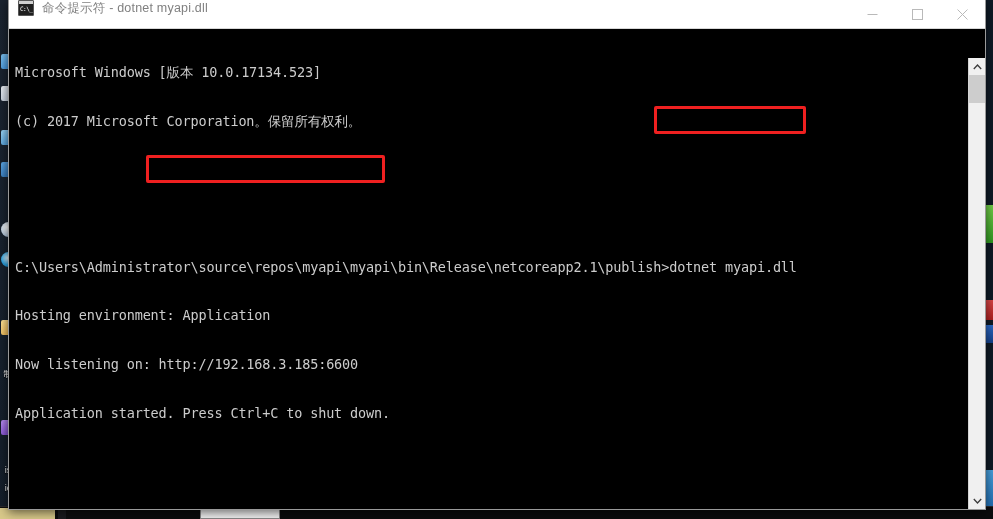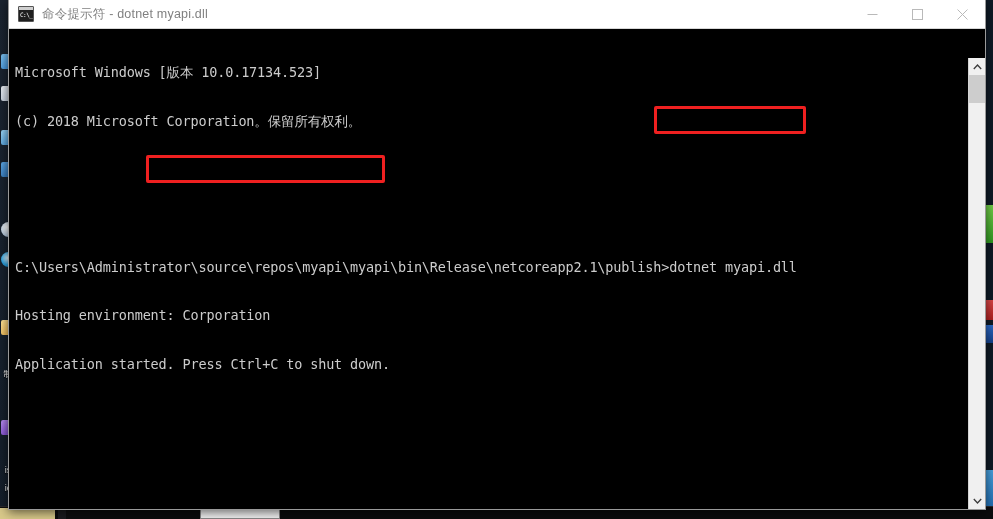--- a/index.html
+++ b/index.html
@@ -73,21 +73,20 @@
     border-top: none;
     box-sizing: border-box;
     box-shadow: 0 2px 10px rgba(0,0,0,.6);
   }
   #titlebar {
     position: relative;
     height: 29px;
     background: #ffffff;
     border-bottom: 1px solid #d7d7d7;
     display: flex;
-    align-items: center;
     box-sizing: border-box;
   }
   #app-icon {
     width: 16px;
     height: 16px;
     margin-left: 9px;
     margin-right: 8px;
     background: #1f1f1f;
     border: 1px solid #555;
     border-radius: 1px;
@@ -283,25 +282,26 @@
           <line x1="10.5" y1="0.5" x2="0.5" y2="10.5" stroke="#b9b9b9" stroke-width="1"></line>
         </svg>
       </div>
     </div>
   </div>
 
   <div id="console-area">
 
     <div id="console-text">
       <div class="cline">Microsoft Windows [版本 10.0.17134.523]</div>
-      <div class="cline">(c) 2018 Microsoft Corporation。保留所有权利。</div>
+      <div class="cline">(c) 2017 Microsoft Corporation。保留所有权利。</div>
       <div class="cline"></div>
       <div class="cline"></div>
       <div class="cline">C:\Users\Administrator\source\repos\myapi\myapi\bin\Release\netcoreapp2.1\publish&gt;dotnet myapi.dll</div>
-      <div class="cline">Hosting environment: Corporation</div>
+      <div class="cline">Hosting environment: Application</div>
+      <div class="cline">Now listening on: http://192.168.3.185:6600</div>
       <div class="cline">Application started. Press Ctrl+C to shut down.</div>
     </div>
 
     <div class="redbox" id="redbox-dotnet"></div>
     <div class="redbox" id="redbox-url"></div>
 
     <div id="scrollbar">
       <div class="sb-btn" id="sb-up">
         <svg width="9" height="6" viewBox="0 0 9 6" aria-hidden="true">
           <polyline points="0.8,5 4.5,1 8.2,5" fill="none" stroke="#3c3c3c" stroke-width="1.3"></polyline>

